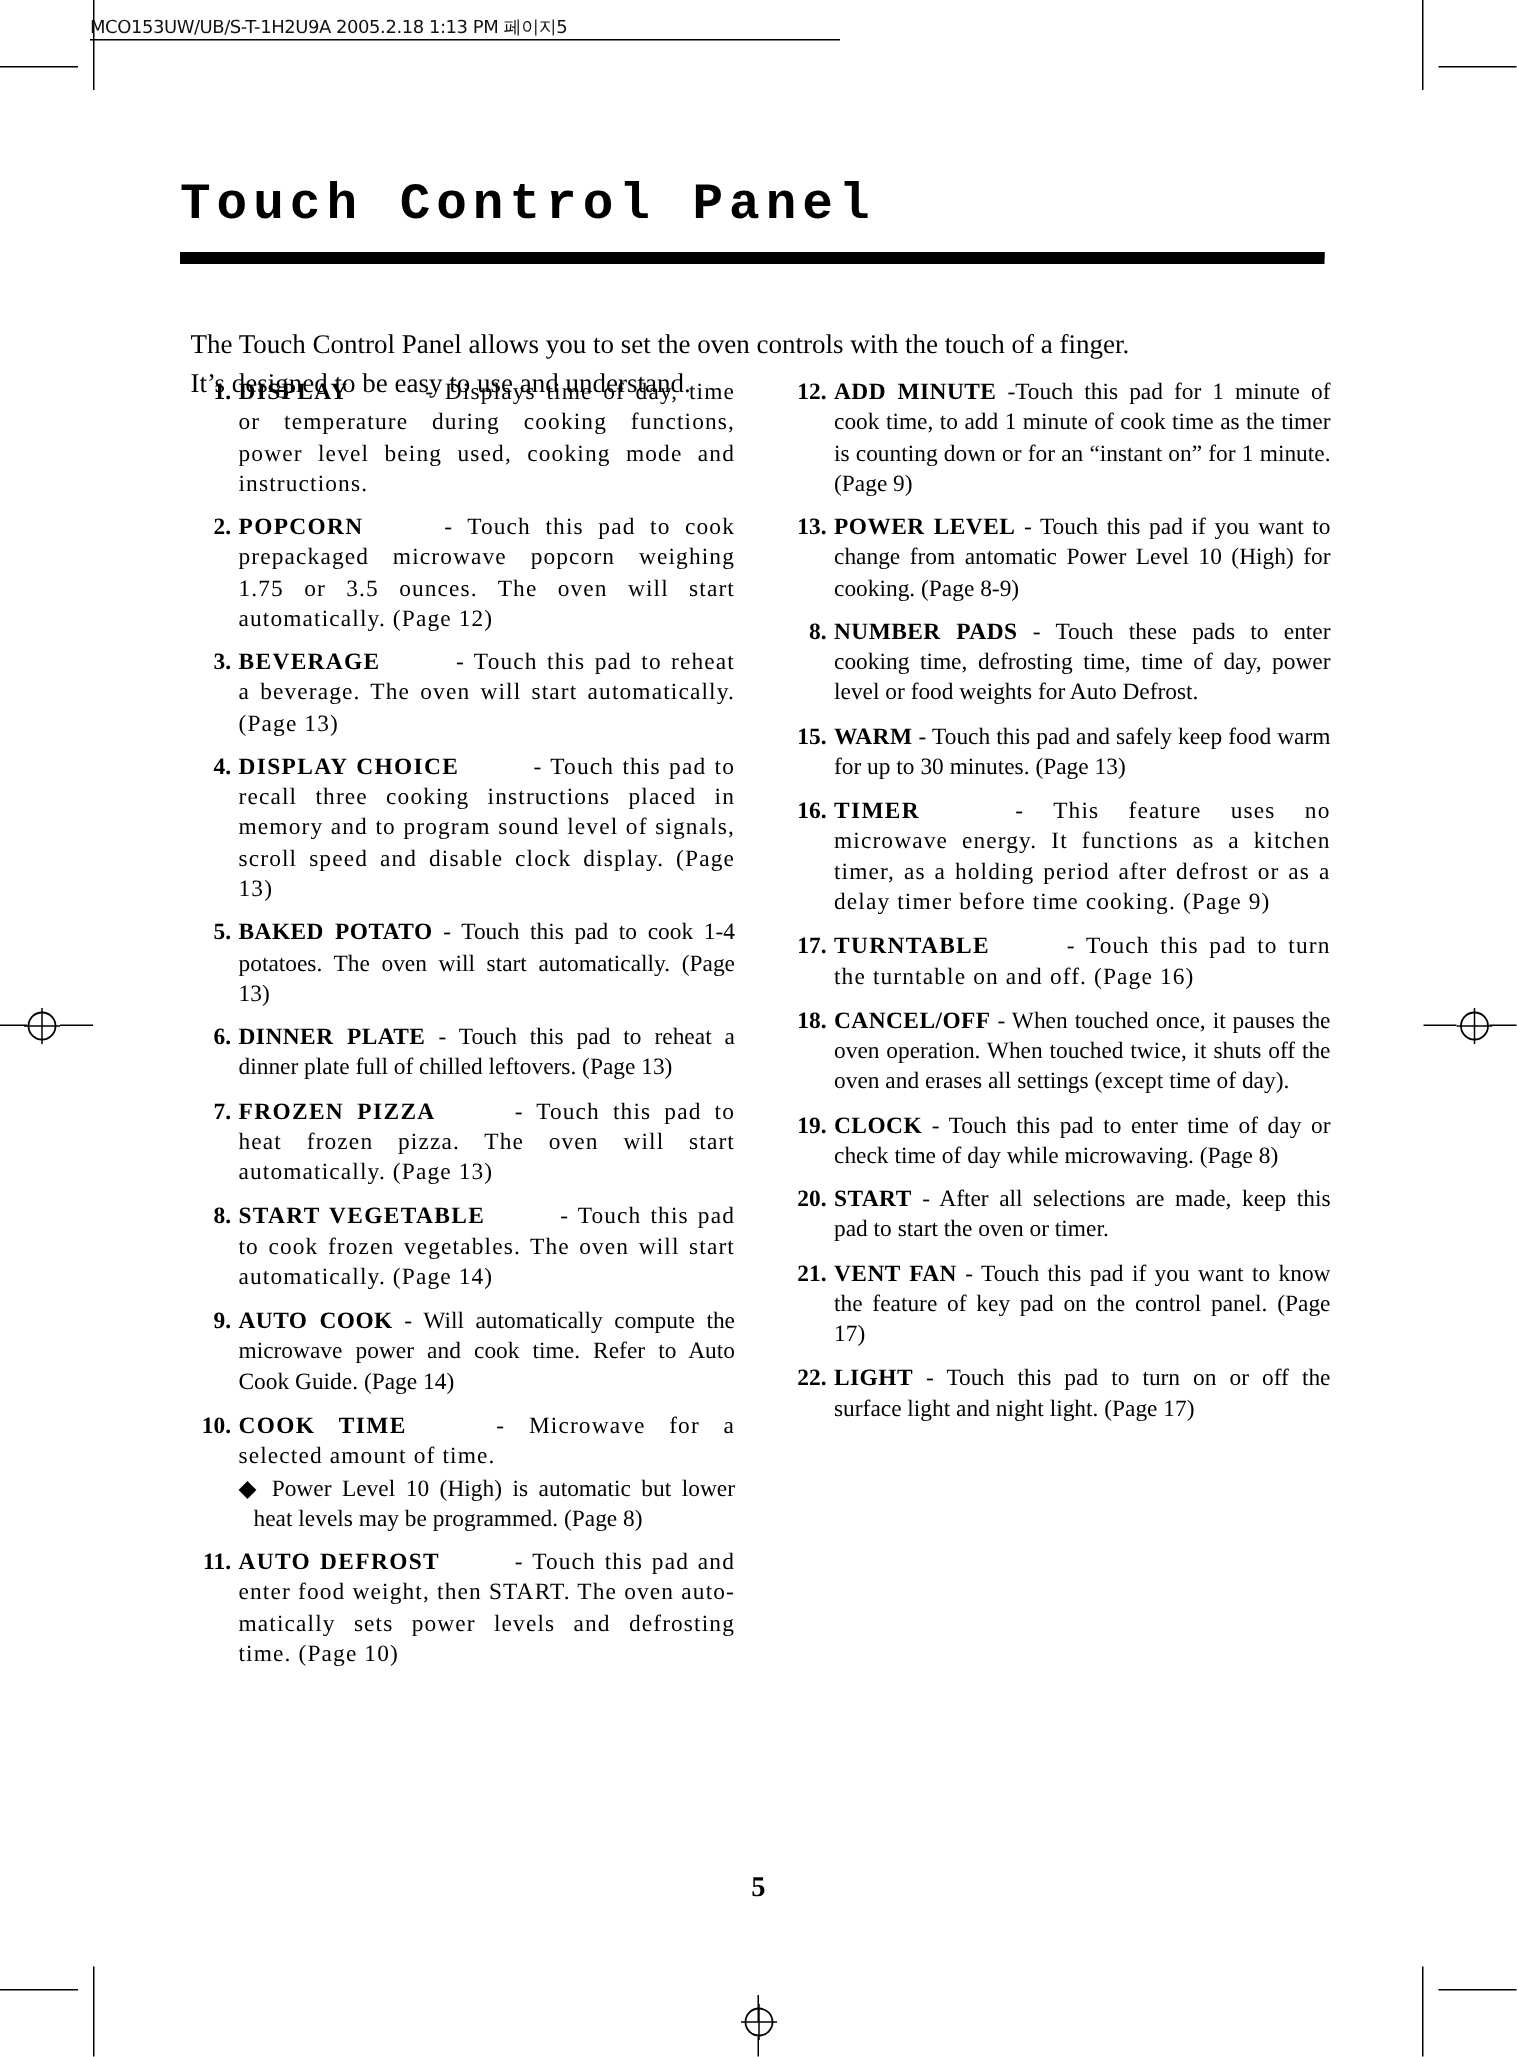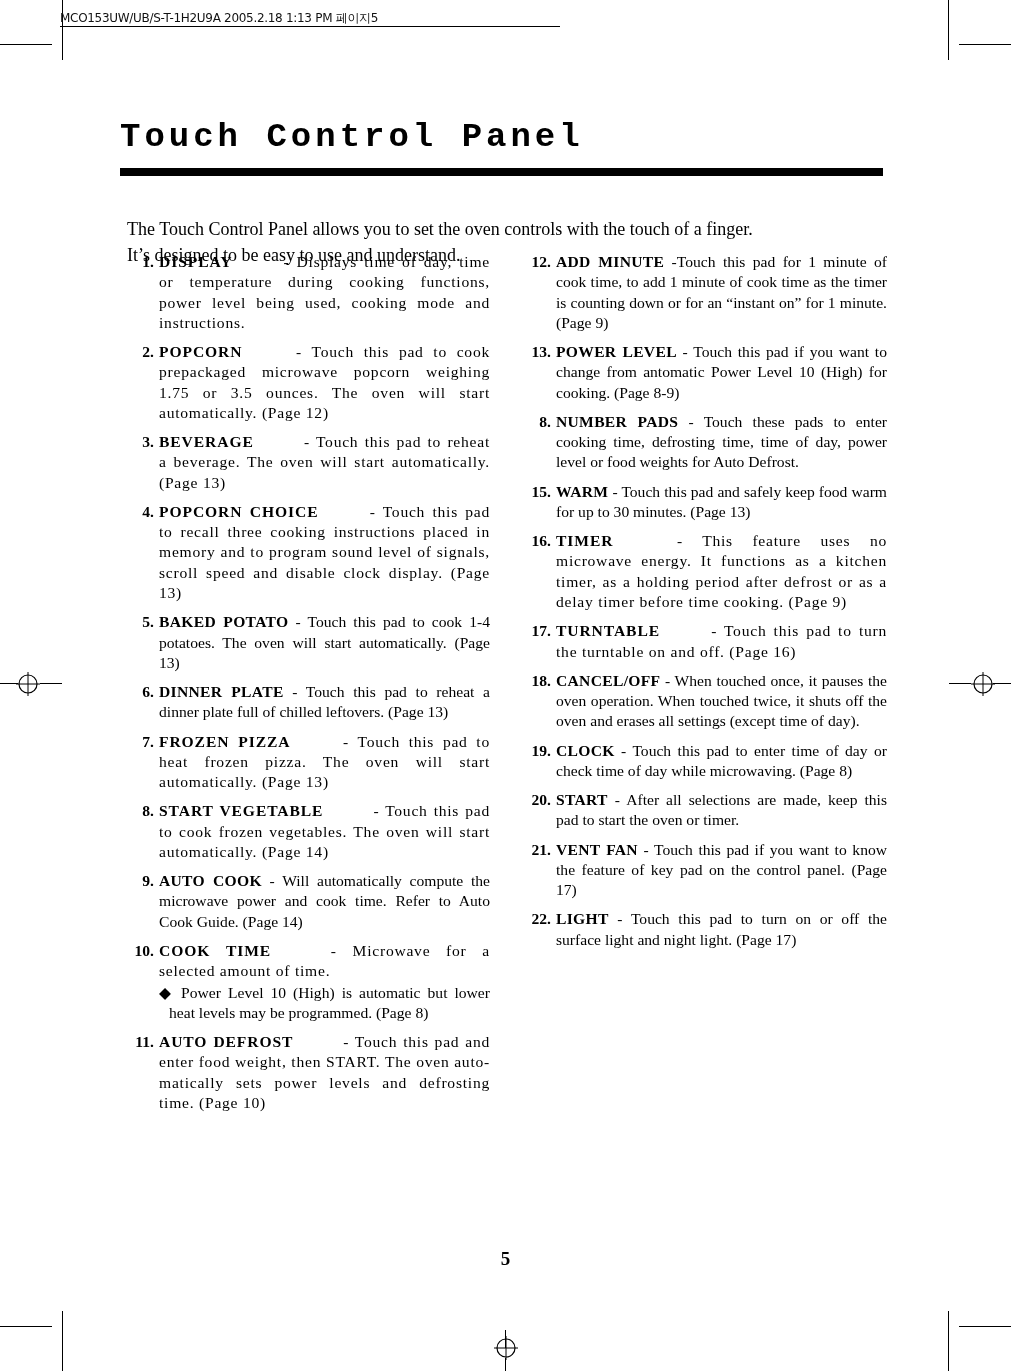--- a/index.html
+++ b/index.html
@@ -235,21 +235,21 @@
         <span class="body"><span class="term">POPCORN</span><span class="track-a"> - Touch this pad to cook prepackaged microwave popcorn weighing 1.75 or 3.5 ounces. The oven will start automatically. (Page 12)</span></span>
       </div>
 
       <div class="item sp1">
         <span class="num">3.</span>
         <span class="body"><span class="term">BEVERAGE</span><span class="track-a"> - Touch this pad to reheat a beverage. The oven will start automatically. (Page 13)</span></span>
       </div>
 
       <div class="item sp1">
         <span class="num">4.</span>
-        <span class="body"><span class="term">POPCORN CHOICE</span><span class="track-a"> - Touch this pad to recall three cooking instructions placed in memory and to program sound level of signals, scroll speed and disable clock display. (Page 13)</span></span>
+        <span class="body"><span class="term">DISPLAY CHOICE</span><span class="track-a"> - Touch this pad to recall three cooking instructions placed in memory and to program sound level of signals, scroll speed and disable clock display. (Page 13)</span></span>
       </div>
 
       <div class="item sp2">
         <span class="num">5.</span>
         <span class="body"><span class="term">BAKED POTATO</span><span> - Touch this pad to cook 1-4 potatoes. The oven will start automatically. (Page 13)</span></span>
       </div>
 
       <div class="item sp2">
         <span class="num">6.</span>
         <span class="body"><span class="term">DINNER PLATE</span><span> - Touch this pad to reheat a dinner plate full of chilled leftovers. (Page 13)</span></span>

